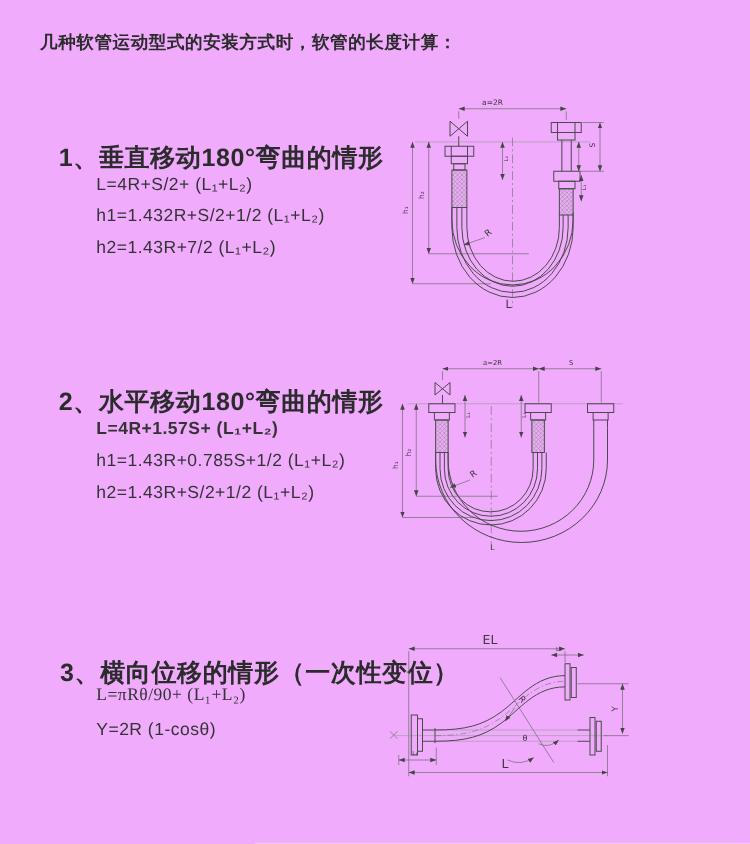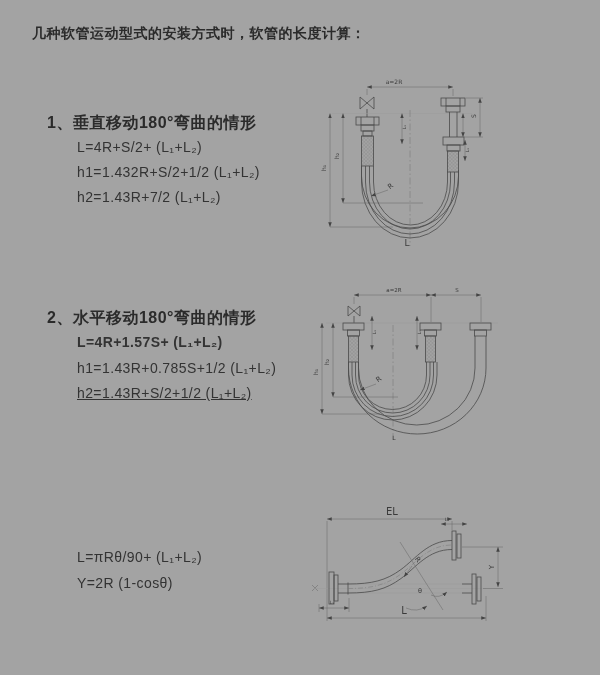--- a/index.html
+++ b/index.html
@@ -1,22 +1,22 @@
 <!DOCTYPE html>
 <html><head>
 <meta charset="utf-8">
 <style>
   html,body{margin:0;padding:0;}
   body{
     width:600px;height:675px;background:#ffffff;position:relative;overflow:hidden;
     font-family:"Liberation Sans","DejaVu Sans",sans-serif;color:#2b2b2b;
   }
-  .page{position:absolute;inset:0;background:#a3a3a3;}
+  .page{position:absolute;inset:0;background:#f0abfc;}
   .title{position:absolute;left:32px;top:25px;font-size:14px;font-weight:600;letter-spacing:0.5px;}
-  .sec-heading{position:absolute;font-size:16px;font-weight:600;letter-spacing:0.5px;}
+  .sec-heading{position:absolute;font-size:20px;font-weight:600;letter-spacing:0.5px;}
   .formula{position:absolute;font-size:14px;font-weight:500;letter-spacing:0.4px;color:#333;}
   svg{position:absolute;overflow:visible;}
   svg text{font-family:"DejaVu Sans","Liberation Sans",sans-serif;fill:#3a3a3a;}
   .dline{stroke:#4a4a4a;stroke-width:0.8;fill:none;}
   .thin{stroke:#6a6a6a;stroke-width:0.55;fill:none;}
   .ref{stroke:#9a9a9a;stroke-width:0.5;fill:none;}
   .cl{stroke:#777;stroke-width:0.55;fill:none;stroke-dasharray:7 2.5 1.5 2.5;}
   .fl{fill:none;stroke:#4a4a4a;stroke-width:0.8;}
   .hatch{fill:url(#hx);stroke:#4a4a4a;stroke-width:0.8;}
 </style>
@@ -28,23 +28,24 @@
   <div class="title">几种软管运动型式的安装方式时，软管的长度计算：</div>
 
   <div class="sec-heading" style="left:47px;top:113px;">1、垂直移动180°弯曲的情形</div>
   <div class="formula" style="left:77px;top:139px;">L=4R+S/2+ (L₁+L₂)</div>
   <div class="formula" style="left:77px;top:164px;">h1=1.432R+S/2+1/2 (L₁+L₂)</div>
   <div class="formula" style="left:77px;top:189px;">h2=1.43R+7/2 (L₁+L₂)</div>
 
   <div class="sec-heading" style="left:47px;top:308px;">2、水平移动180°弯曲的情形</div>
   <div class="formula" style="left:77px;top:334px;font-weight:bold;">L=4R+1.57S+ (L₁+L₂)</div>
   <div class="formula" style="left:77px;top:360px;">h1=1.43R+0.785S+1/2 (L₁+L₂)</div>
-  <div class="formula" style="left:77px;top:385px;text-decoration:underline;">h2=1.43R+S/2+1/2 (L₁+L₂)</div>
-
-  <div class="formula" style="left:77px;top:549px;">L=πRθ/90+ (L₁+L₂)</div>
+  <div class="formula" style="left:77px;top:385px;">h2=1.43R+S/2+1/2 (L₁+L₂)</div>
+
+  <div class="sec-heading" style="left:48px;top:525px;">3、横向位移的情形（一次性变位）</div>
+  <div class="formula" style="left:77px;top:549px;font-family:Liberation Serif, serif;">L=πRθ/90+ (L₁+L₂)</div>
   <div class="formula" style="left:77px;top:575px;">Y=2R (1-cosθ)</div>
 
   <svg style="left:310px;top:70px;" width="290" height="190" viewBox="0 0 290 190">
     <defs>
       <marker id="ar" viewBox="0 0 8 8" refX="7.6" refY="4" markerWidth="5" markerHeight="5" markerUnits="userSpaceOnUse" orient="auto-start-reverse">
         <path d="M0,1.1 L7.6,4 L0,6.9 Z" fill="#444"></path>
       </marker>
       <pattern id="hx" width="3.5" height="3.5" patternUnits="userSpaceOnUse">
         <path d="M0,3.5 L3.5,0 M0,0 L3.5,3.5" stroke="#8a8a8a" stroke-width="0.45"></path>
       </pattern>

